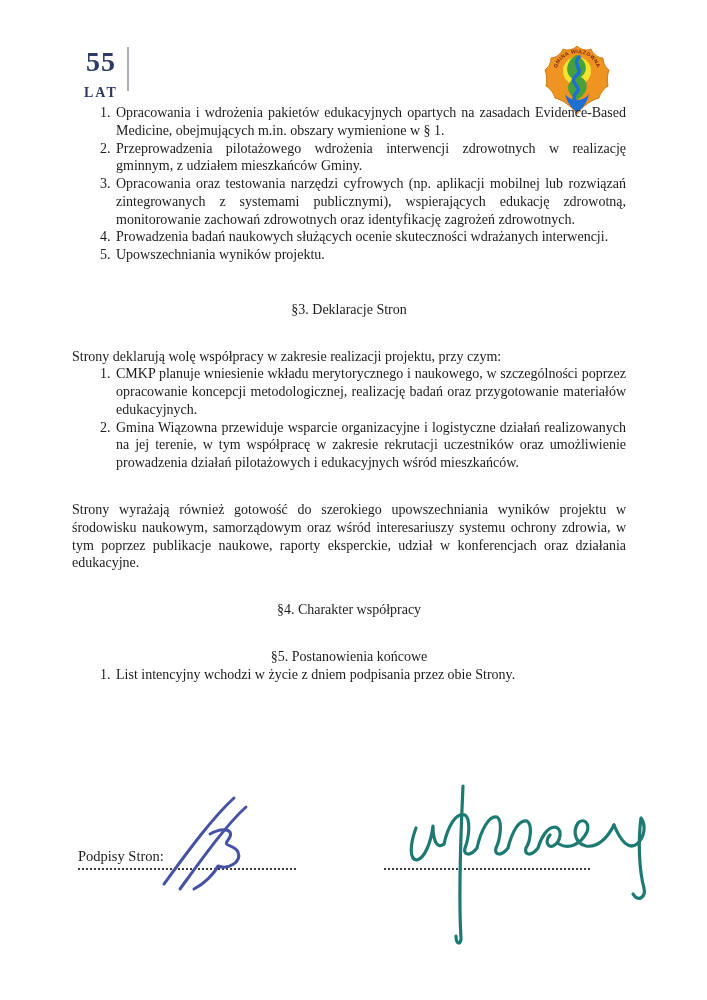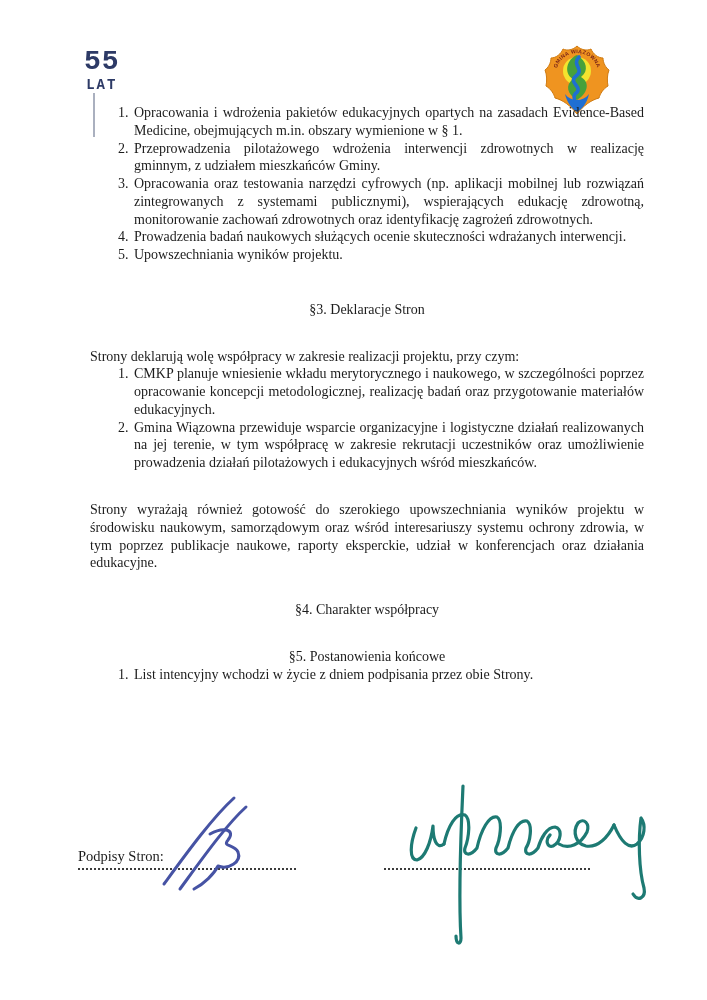--- a/index.html
+++ b/index.html
@@ -6,36 +6,36 @@
   .page {
     position:relative; width:707px; height:1000px; margin:0 auto;
     background:#ffffff; overflow:hidden;
     font-family:"Liberation Serif", serif; color:#1c1c1c;
   }
 
   
   .logo-block {
     position:absolute; left:84px; top:46px;
     display:flex; align-items:flex-start;
-    font-family:Liberation Mono, monospace; color:#2d3a66;flex-direction:column;
+    font-family:Liberation Serif, serif; color:#2d3a66;
   }
   .years-col { text-align:center; line-height:1; padding-top:2px; }
   .years-num { font-size:28px; font-weight:bold; letter-spacing:1px; }
-  .years-unit { font-size:14px; font-weight:bold; letter-spacing:2px; margin-top:2px; }
+  .years-unit { font-size:14px; font-weight:bold; letter-spacing:2px; margin-top:10px; }
   .logo-divider { width:2px; height:44px; background:#aab0bf; margin:1px 9px 0 9px; }
   .wordmark-col { line-height:1; padding-top:1px; }
   .acronym { font-size:22px; font-weight:bold; letter-spacing:0.5px; }
   .acronym .chev { color:#e8581c; font-weight:bold; display:inline-block; transform:scaleY(1.05); }
   .org-lines { margin-top:4px; font-size:8px; font-weight:bold; line-height:1.3; letter-spacing:0.2px; }
 
   .crest { position:absolute; left:543px; top:44px; width:68px; height:72px; }
 
   
   .content {
-    position:absolute; left:90px; top:104px; width:554px;
+    position:absolute; left:72px; top:104px; width:554px;
     font-size:14px; line-height:1.27; text-align:justify;
   }
   ol.num { margin:0; padding-left:42px; list-style:decimal; }
   ol.num li { padding-left:2px; }
   .heading { margin:0; text-align:center; }
   .para { margin:0; }
   .mt  { margin-top:29px; }
   .mt-lg { margin-top:37px; }
 
   

